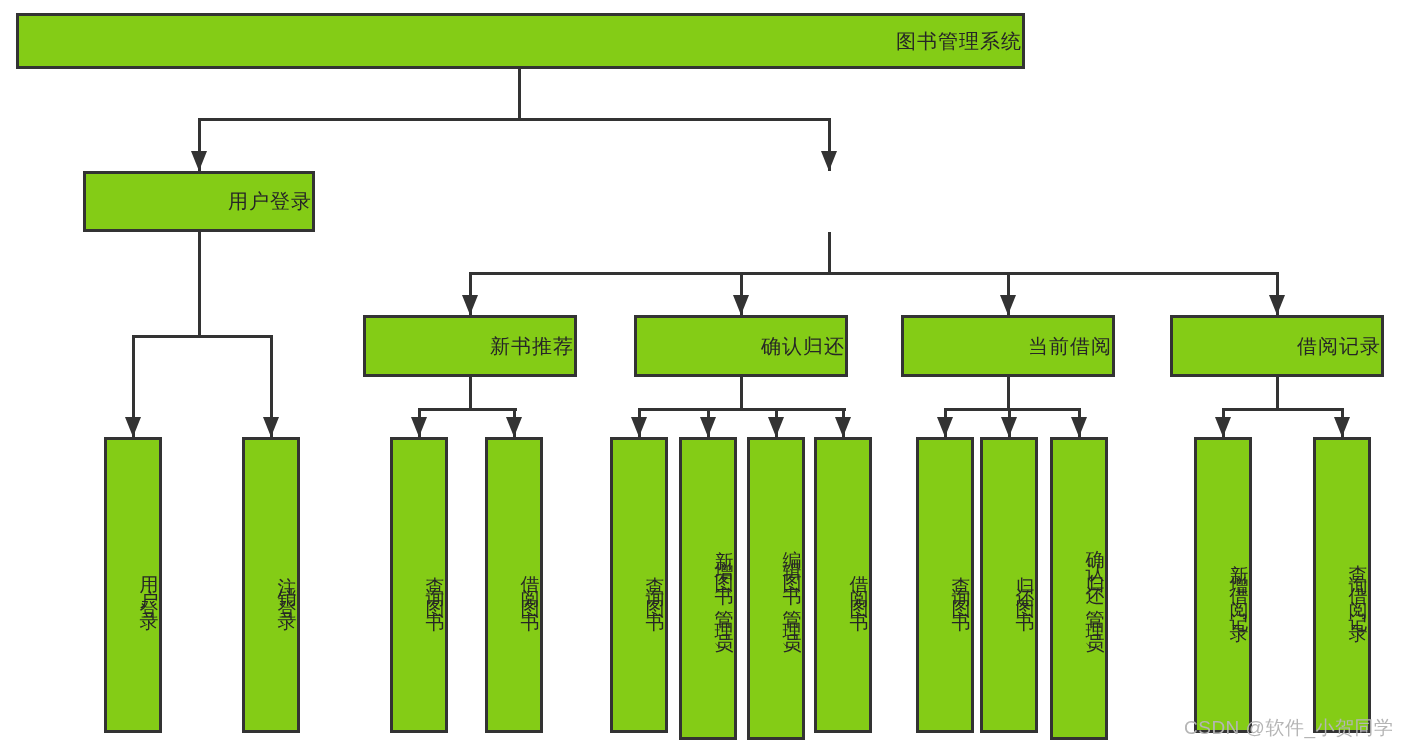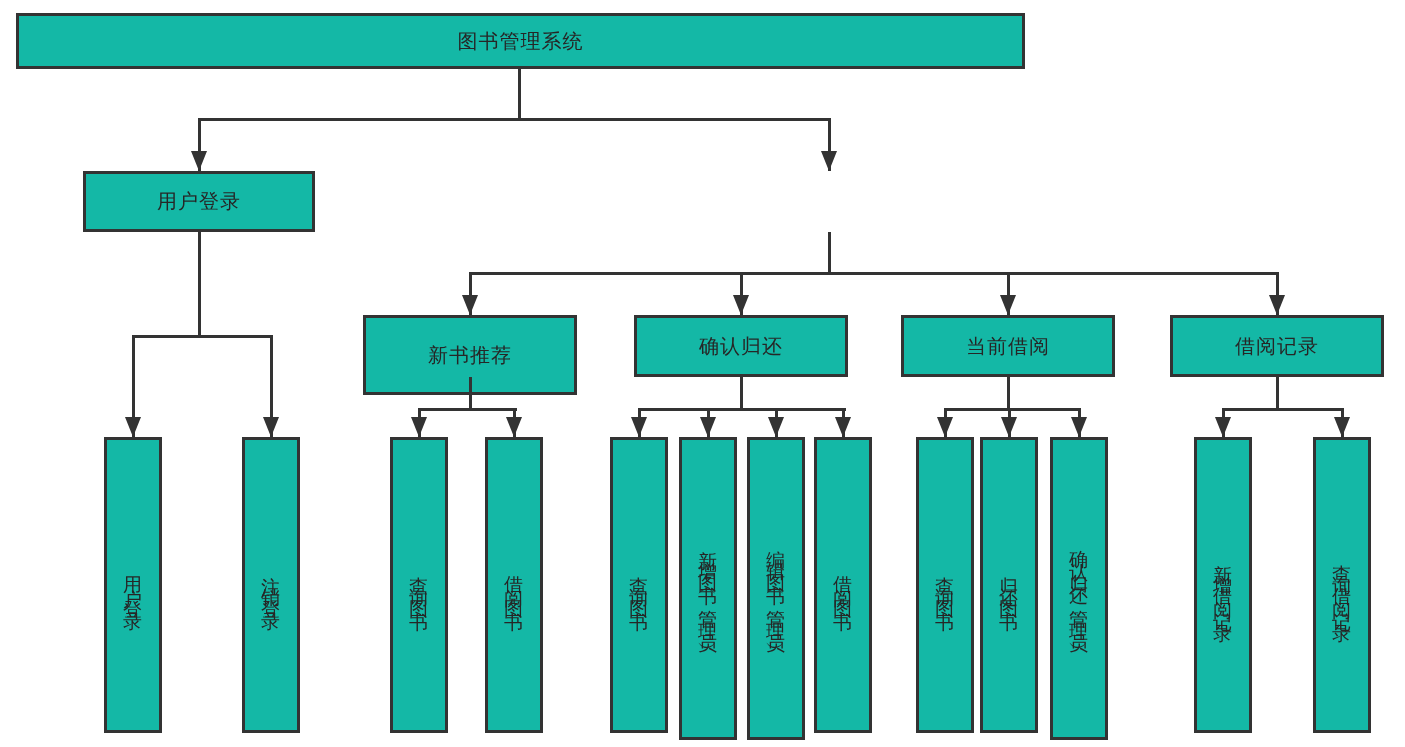--- a/index.html
+++ b/index.html
@@ -8,22 +8,22 @@
     --wm:#b5b5b5;
     --bg:#ffffff;
   }
   html,body{margin:0;padding:0;background:var(--bg);}
   #canvas{
     position:relative;width:1405px;height:747px;background:var(--bg);
     font-family:"Liberation Sans","DejaVu Sans",sans-serif;
     color:var(--text);overflow:hidden;
   }
   .node{
-    position:absolute;background:#14b8a6;border:3px solid var(--line);
-    box-sizing:border-box;display:flex;align-items:center;justify-content:center;
+    position:absolute;background:#84cc16;border:3px solid var(--line);
+    box-sizing:border-box;display:flex;align-items:center;justify-content:flex-end;
   }
   .hlabel{font-size:20px;letter-spacing:1px;color:var(--text);white-space:nowrap;}
   .leaf{width:58px;}
   .vlabel{
     writing-mode:vertical-rl;text-orientation:mixed;
     font-size:19px;letter-spacing:12px;color:var(--text);line-height:1;
   }
   .vl{position:absolute;width:3px;background:var(--line);}
   .hl{position:absolute;height:3px;background:var(--line);}
   .arrow{
@@ -67,21 +67,21 @@
   <div class="hl" style="left:469px;top:272px;width:810px"></div>
   <div class="vl" style="left:469px;top:272px;height:43px"></div>
   <div class="arrow" style="left:462px;top:295px"></div>
   <div class="vl" style="left:740px;top:272px;height:43px"></div>
   <div class="arrow" style="left:733px;top:295px"></div>
   <div class="vl" style="left:1007px;top:272px;height:43px"></div>
   <div class="arrow" style="left:1000px;top:295px"></div>
   <div class="vl" style="left:1276px;top:272px;height:43px"></div>
   <div class="arrow" style="left:1269px;top:295px"></div>
 
-  <div class="node" style="left:363px;top:315px;width:214px;height:80px">
+  <div class="node" style="left:363px;top:315px;width:214px;height:62px">
     <span class="hlabel">新书推荐</span>
   </div>
   <div class="node" style="left:634px;top:315px;width:214px;height:62px">
     <span class="hlabel">确认归还</span>
   </div>
   <div class="node" style="left:1170px;top:315px;width:214px;height:62px">
     <span class="hlabel">借阅记录</span>
   </div>
   <div class="node" style="left:901px;top:315px;width:214px;height:62px">
     <span class="hlabel">当前借阅</span>
@@ -158,14 +158,15 @@
     <span class="vlabel">确认归还（管理员）</span>
   </div>
 
   <div class="node leaf" style="left:1194px;top:437px;height:296px">
     <span class="vlabel">新增借阅记录</span>
   </div>
   <div class="node leaf" style="left:1313px;top:437px;height:296px">
     <span class="vlabel">查询借阅记录</span>
   </div>
 
+  <div id="watermark">CSDN @软件_小贺同学</div>
 
 </div>
 
 </body></html>

